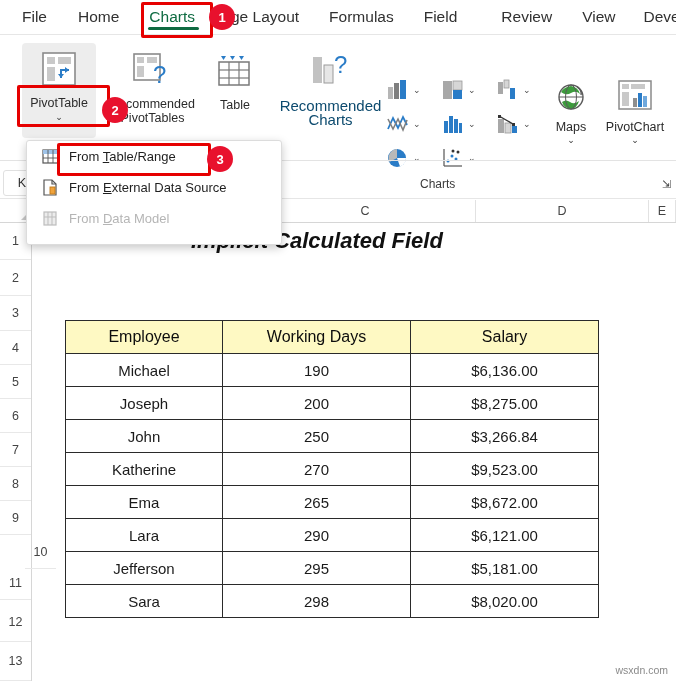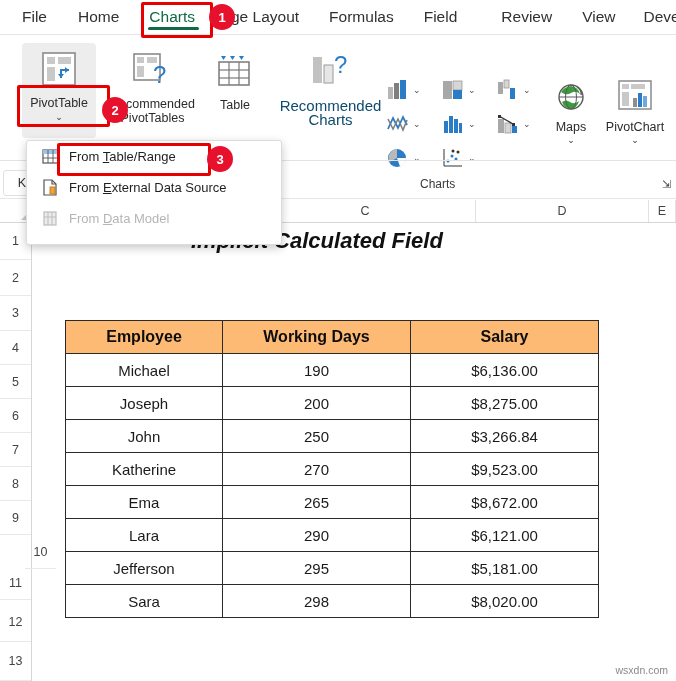--- a/index.html
+++ b/index.html
@@ -207,22 +207,22 @@
     border-collapse:collapse;
     table-layout:fixed;
   }
   .dtable th,.dtable td{
     border:1px solid #2a2a2a;
     text-align:center;
     box-sizing:border-box;
     height:33px;
   }
   .dtable th{
-    background:#fdba74;
-    font-size:16px;font-weight:bold;color:#0d0d0d;
+    background:#fef9c3;
+    font-size:16px;font-weight:normal;color:#0d0d0d;
   }
   .dtable td{
     background:#ffffff;
     font-size:15px;color:#1a1a1a;font-weight:normal;
   }
   .c-emp{width:157px;}
   .c-days{width:188px;}
   .c-sal{width:188px;}
 
   

